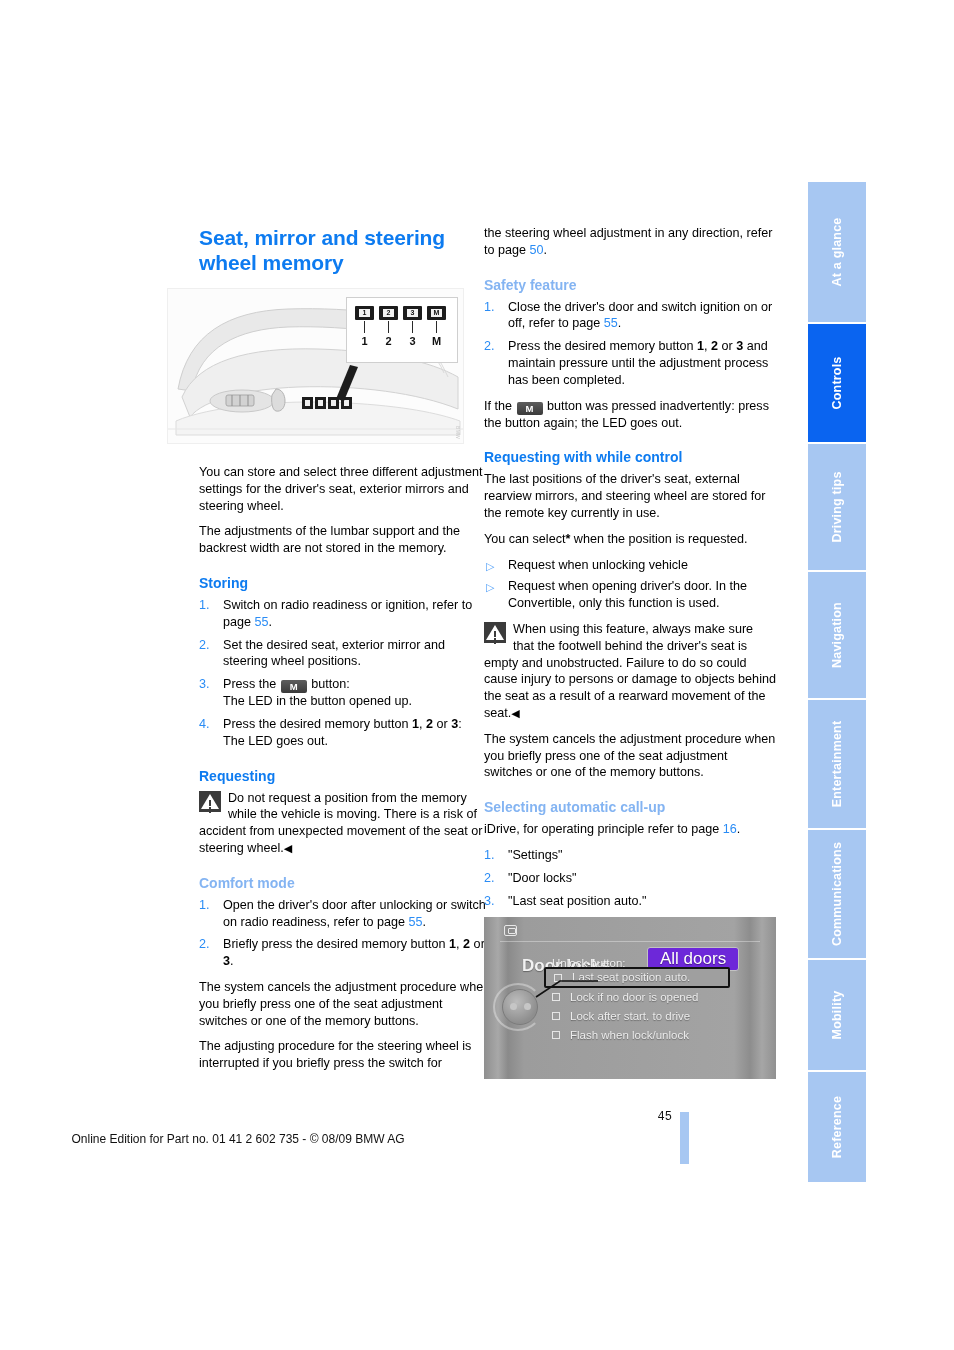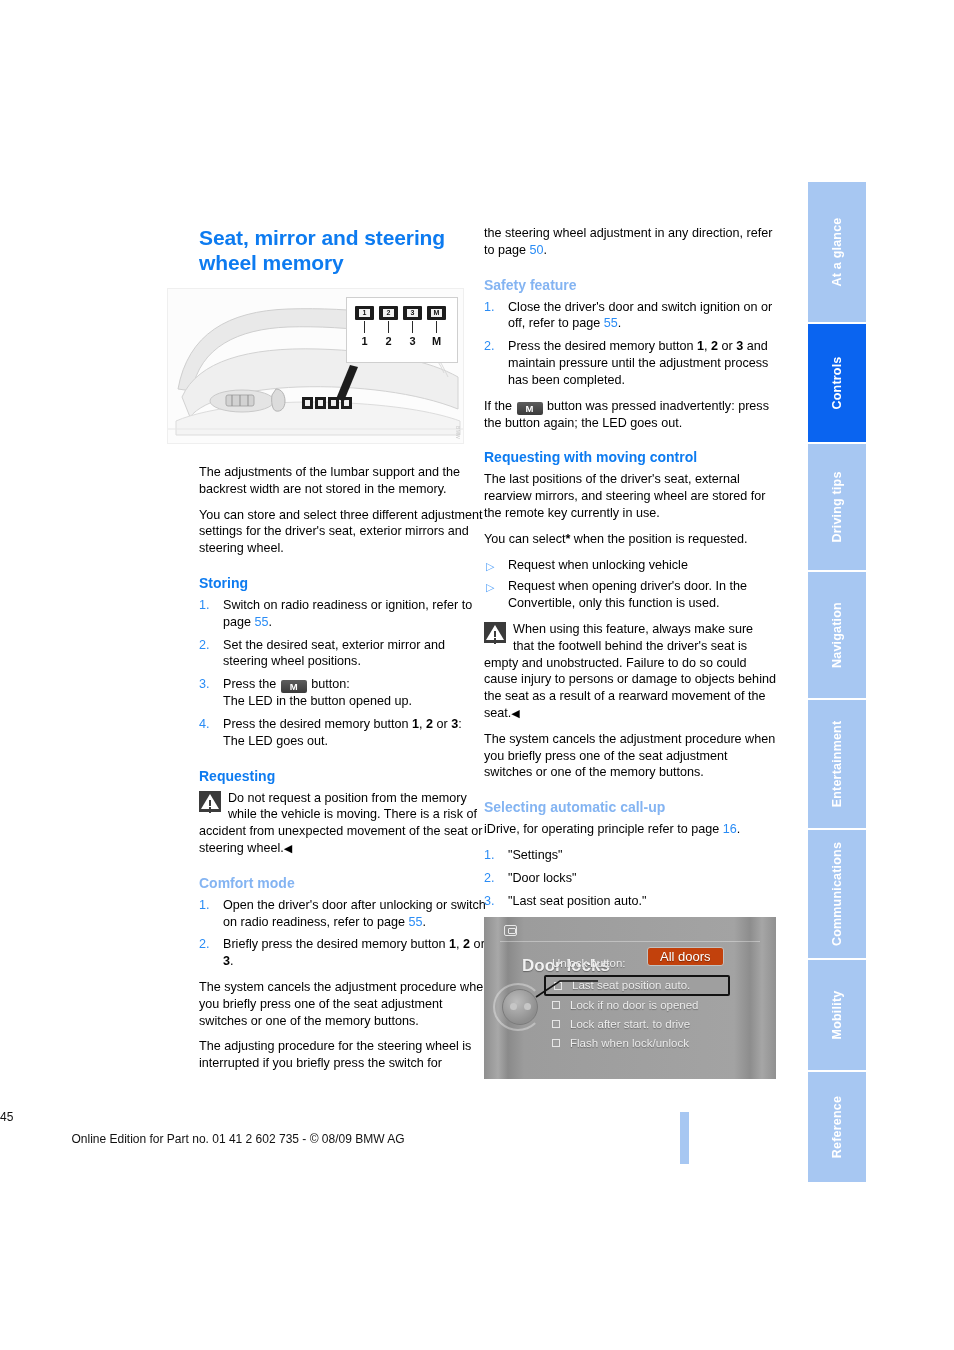--- a/index.html
+++ b/index.html
@@ -280,32 +280,31 @@
     position: absolute;
     left: 68px; top: 40px;
     font-size: 11.5px;
     color: #efefef;
     text-shadow: 0 1px 1px rgba(0,0,0,.35);
   }
   .idrive-value {
     position: absolute;
     left: 163px; top: 30px;
     padding: 1px 12px;
-    background: #c2410c;
+    background: #6d28d9;
     border: 1px solid #c2c2c2;
     border-radius: 3px;
-    font-size: 13px;
+    font-size: 17px;
     color: #ffffff;
     text-shadow: 0 1px 1px rgba(0,0,0,.4);
   }
   .idrive-opts {
     position: absolute;
     left: 64px; top: 50px;
     width: 180px;
-    margin-top: 8px;
   }
   .idrive-opt {
     position: relative;
     height: 19px;
     padding-left: 22px;
     font-size: 11.5px;
     color: #ececec;
     line-height: 19px;
     text-shadow: 0 1px 1px rgba(0,0,0,.35);
   }
@@ -362,22 +361,24 @@
   .footer {
     position: absolute;
     left: 0;
     top: 1110px;
     width: 954px;
   }
   .pageno {
     position: absolute;
     left: 0; top: 0;
     width: 672px;
+    text-align: right;
     font-size: 12px;
     color: #111;
+    font-family: Liberation Mono, monospace;
   }
   .footer-text {
     position: absolute;
     left: 0; top: 22px;
     width: 758px;
     text-align: center;
     font-size: 12px;
     color: #111;
     padding-right: 282px;
   }
@@ -478,22 +479,22 @@
     </div>
     <div class="fig-credit">BMW</div>
   </div>
 
   <div class="col col-left">
 
     <h1 class="title">Seat, mirror and steering wheel memory</h1>
 
     <div style="height:175px"></div>
 
+    <p class="para">You can store and select three different adjustment settings for the driver's seat, exterior mirrors and steering wheel.</p>
     <p class="para">The adjustments of the lumbar support and the backrest width are not stored in the memory.</p>
-    <p class="para">You can store and select three different adjustment settings for the driver's seat, exterior mirrors and steering wheel.</p>
 
     <h2 class="head-main">Storing</h2>
     <ul class="nlist">
       <li>
         <span class="num">1.</span>
         <span>Switch on radio readiness or ignition, refer to page </span><span class="pref">55</span><span>.</span>
       </li>
       <li>
         <span class="num">2.</span>
         <span>Set the desired seat, exterior mirror and steering wheel positions.</span>
@@ -542,21 +543,21 @@
         <span class="num">1.</span>
         <span>Close the driver's door and switch ignition on or off, refer to page </span><span class="pref">55</span><span>.</span>
       </li>
       <li>
         <span class="num">2.</span>
         <span>Press the desired memory button </span><b>1</b><span>, </span><b>2</b><span> or </span><b>3</b><span> and maintain pressure until the adjustment process has been completed.</span>
       </li>
     </ul>
     <p class="para"><span>If the </span><span class="mbtn">M</span><span> button was pressed inadvertently: press the button again; the LED goes out.</span></p>
 
-    <h2 class="head-main">Requesting with moving control</h2>
+    <h2 class="head-main">Requesting with while control</h2>
     <p class="para">The last positions of the driver's seat, external rearview mirrors, and steering wheel are stored for the remote key currently in use.</p>
     <p class="para"><span>You can select</span><b>*</b><span> when the position is requested.</span></p>
 
     <ul class="tlist">
       <li>
         <span class="tri">▷</span>
         <span>Request when unlocking vehicle</span>
       </li>
       <li>
         <span class="tri">▷</span>

